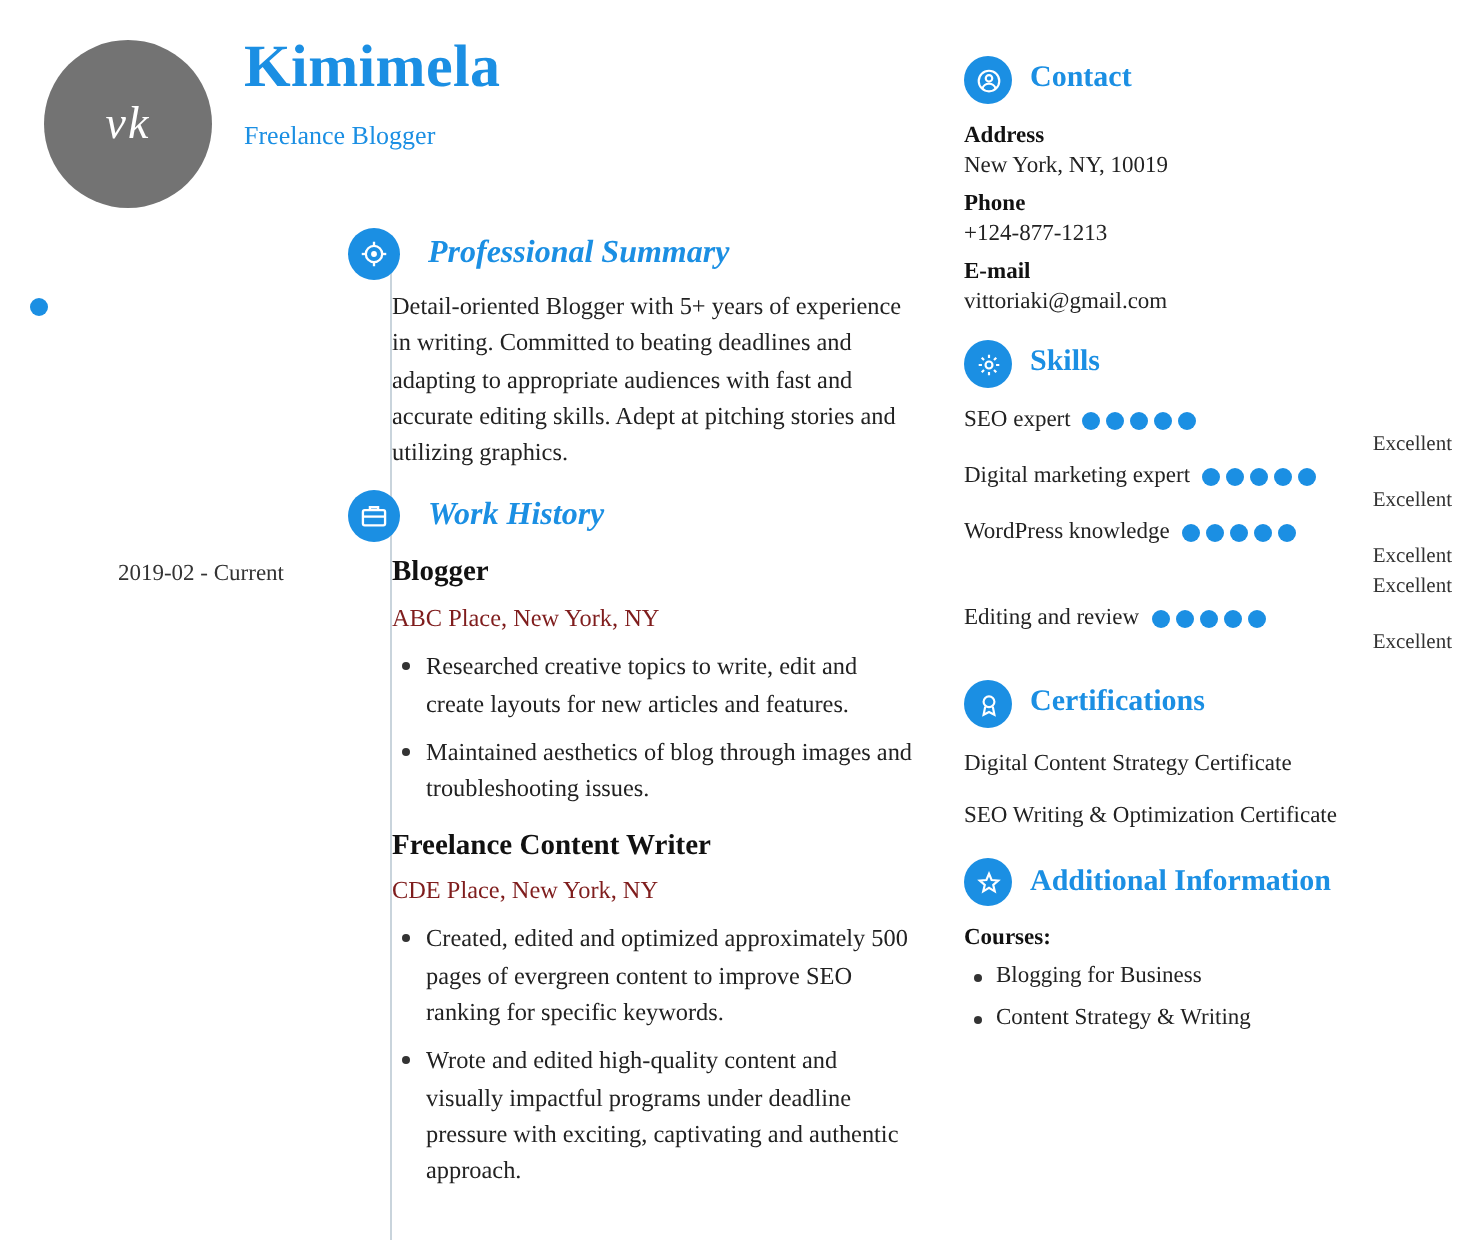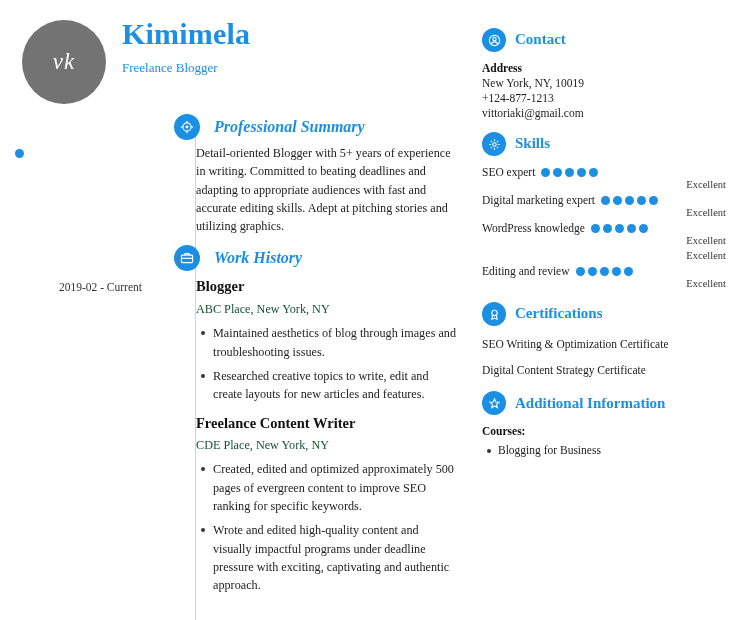--- a/index.html
+++ b/index.html
@@ -145,21 +145,21 @@
   }
   .entry .job-title {
     font-size: 14.5px;
     font-weight: bold;
     color: #111;
     line-height: 1.3;
   }
   .entry .company {
     font-size: 12.2px;
     margin-top: 6px;
-    color: #14532d;
+    color: #7f1d1d;
   }
   ul.dots {
     margin: 7px 0 0 0;
     padding-left: 17px;
     list-style: none;
   }
   ul.dots li {
     font-size: 12.2px;
     line-height: 1.5;
     margin-bottom: 6px;
@@ -333,22 +333,22 @@
           </svg>
         </span>
         <span class="sec-title">Work History</span>
       </div>
 
       <div class="entry">
         <div class="dates">2019-02 - Current</div>
         <div class="job-title">Blogger</div>
         <div class="company">ABC Place, New York, NY</div>
         <ul class="dots">
+          <li>Researched creative topics to write, edit and create layouts for new articles and features.</li>
           <li>Maintained aesthetics of blog through images and troubleshooting issues.</li>
-          <li>Researched creative topics to write, edit and create layouts for new articles and features.</li>
         </ul>
       </div>
 
       <div class="entry">
         <div class="job-title">Freelance Content Writer</div>
         <div class="company">CDE Place, New York, NY</div>
         <ul class="dots">
           <li>Created, edited and optimized approximately 500 pages of evergreen content to improve SEO ranking for specific keywords.</li>
           <li>Wrote and edited high-quality content and visually impactful programs under deadline pressure with exciting, captivating and authentic approach.</li>
         </ul>
@@ -365,21 +365,23 @@
           <svg width="13" height="13" viewBox="0 0 24 24" fill="none" stroke="#ffffff" stroke-width="2">
             <circle cx="12" cy="12" r="9.5"></circle>
             <circle cx="12" cy="9.5" r="3"></circle>
             <path d="M5.8 19c1-3 3.4-4.5 6.2-4.5S17.2 16 18.2 19"></path>
           </svg>
         </span>
         <span class="r-title">Contact</span>
       </div>
       <div class="r-label">Address</div>
       <div class="r-value">New York, NY, 10019</div>
+      <div class="r-label">Phone</div>
       <div class="r-value">+124-877-1213</div>
+      <div class="r-label">E-mail</div>
       <div class="r-value">vittoriaki@gmail.com</div>
     </div>
 
     <div class="r-section">
       <div class="r-head">
         <span class="r-icon">
           <svg width="13" height="13" viewBox="0 0 24 24" fill="none" stroke="#ffffff" stroke-width="2">
             <circle cx="12" cy="12" r="3.2"></circle>
             <path d="M12 2.5v3M12 18.5v3M2.5 12h3M18.5 12h3M5.3 5.3l2.1 2.1M16.6 16.6l2.1 2.1M18.7 5.3l-2.1 2.1M7.4 16.6l-2.1 2.1"></path>
           </svg>
@@ -451,33 +453,34 @@
     <div class="r-section">
       <div class="r-head">
         <span class="r-icon">
           <svg width="13" height="13" viewBox="0 0 24 24" fill="none" stroke="#ffffff" stroke-width="2">
             <circle cx="12" cy="9" r="5"></circle>
             <path d="M8.5 13.5L7 21l5-2.5 5 2.5-1.5-7.5"></path>
           </svg>
         </span>
         <span class="r-title">Certifications</span>
       </div>
+      <div class="cert">Digital Content Strategy Certificate</div>
       <div class="cert">SEO Writing &amp; Optimization Certificate</div>
-      <div class="cert">Digital Content Strategy Certificate</div>
     </div>
 
     <div class="r-section">
       <div class="r-head">
         <span class="r-icon">
           <svg width="13" height="13" viewBox="0 0 24 24" fill="none" stroke="#ffffff" stroke-width="2">
             <polygon points="12,3.5 14.4,9.2 20.5,9.7 15.9,13.7 17.3,19.7 12,16.5 6.7,19.7 8.1,13.7 3.5,9.7 9.6,9.2"></polygon>
           </svg>
         </span>
         <span class="r-title">Additional Information</span>
       </div>
       <div class="courses-label">Courses:</div>
       <ul class="rdots">
         <li>Blogging for Business</li>
+        <li>Content Strategy &amp; Writing</li>
       </ul>
     </div>
 
   </div>
 </div>
 
 </body></html>

